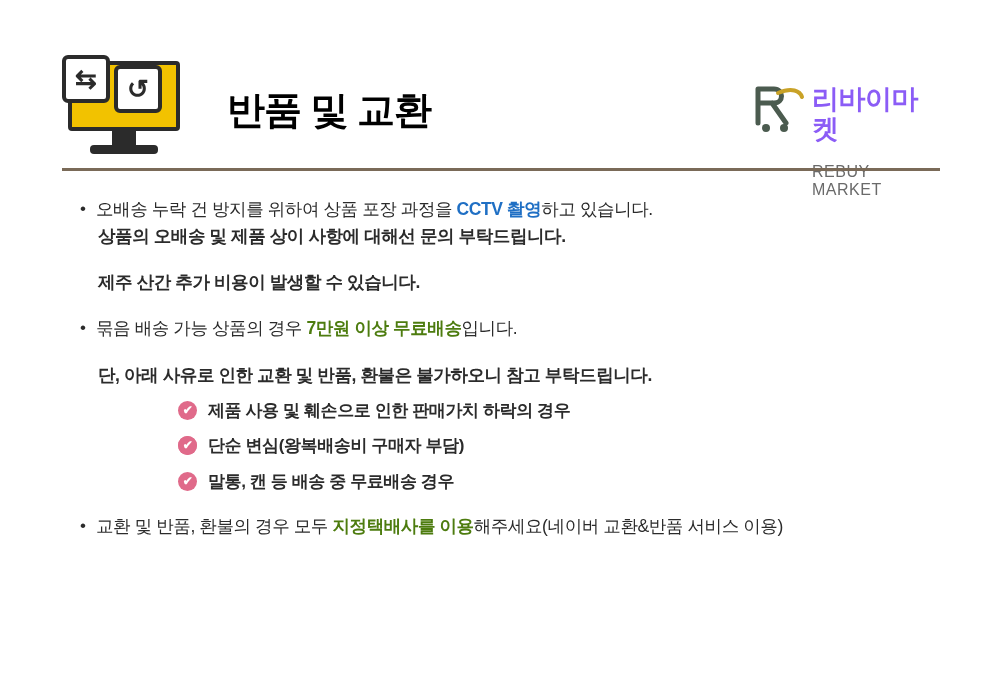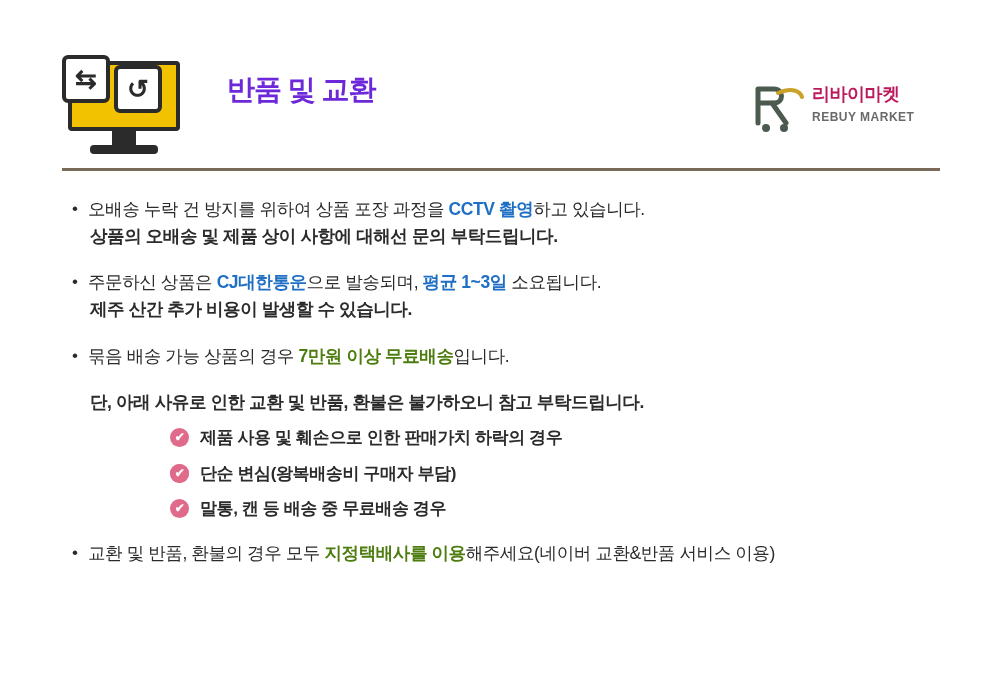--- a/index.html
+++ b/index.html
@@ -79,25 +79,25 @@
     font-weight: bold;
     color: #2b2b2b;
     line-height: 1;
   }
   .chip-left { left: 0px; top: 0px; }
   .chip-right { left: 52px; top: 10px; }
 
   .header-title {
     position: absolute;
     left: 165px;
-    top: 16px;
-    font-size: 28px;
+    top: 30px;
+    font-size: 38px;
     font-weight: bold;
     letter-spacing: -1px;
-    color: #6d28d9;
+    color: #000000;
   }
 
   .brand {
     position: absolute;
     right: 0;
     top: 26px;
     width: 190px;
     height: 58px;
   }
   .brand-mark {
@@ -108,47 +108,47 @@
     height: 50px;
     color: #4b5b4f;
   }
   .brand-text {
     position: absolute;
     left: 60px;
     top: 4px;
     text-align: left;
   }
   .brand-name {
-    font-size: 18px;
-    font-weight: bold;
-    color: #be185d;
+    font-size: 27px;
+    font-weight: bold;
+    color: #8b5cf6;
     letter-spacing: -0.5px;
     line-height: 1.1;
   }
   .brand-sub {
-    font-size: 12px;
-    font-weight: bold;
+    font-size: 16px;
+    font-weight: normal;
     color: #6a6a6a;
     letter-spacing: 0.5px;
-    margin-top: 5px;
+    margin-top: 19px;
   }
 
   .divider {
     position: absolute;
     left: 62px;
     top: 168px;
     width: 878px;
     height: 3px;
     background: #7a6a58;
   }
 
   
   .content {
     position: absolute;
-    left: 70px;
+    left: 78px;
     top: 196px;
     width: 890px;
   }
   .bullet-block {
     position: relative;
     margin-bottom: 19px;
   }
   .bullet-line {
     position: relative;
     font-size: 17.5px;
@@ -244,21 +244,20 @@
   <div class="divider"></div>
 
   <div class="content">
 
     <div class="bullet-block">
       <div class="bullet-line first"><span>오배송 누락 건 방지를 위하여 상품 포장 과정을 </span><span class="hl-blue">CCTV 촬영</span><span>하고 있습니다.</span></div>
       <div class="bullet-line sub">상품의 오배송 및 제품 상이 사항에 대해선 문의 부탁드립니다.</div>
     </div>
 
     <div class="bullet-block">
-      <div class="bullet-line first"><span>주문하신 상품은 </span><span class="hl-blue">CJ대한통운</span><span>으로 발송되며, </span><span class="hl-blue">평균 1~3일</span><span> 소요됩니다.</span></div>
       <div class="bullet-line sub">제주 산간 추가 비용이 발생할 수 있습니다.</div>
     </div>
 
     <div class="bullet-block">
       <div class="bullet-line first"><span>묶음 배송 가능 상품의 경우 </span><span class="hl-orange">7만원 이상 무료배송</span><span>입니다.</span></div>
     </div>
 
     <div class="bullet-block">
       <div class="bullet-line sub">단, 아래 사유로 인한 교환 및 반품, 환불은 불가하오니 참고 부탁드립니다.</div>
 

